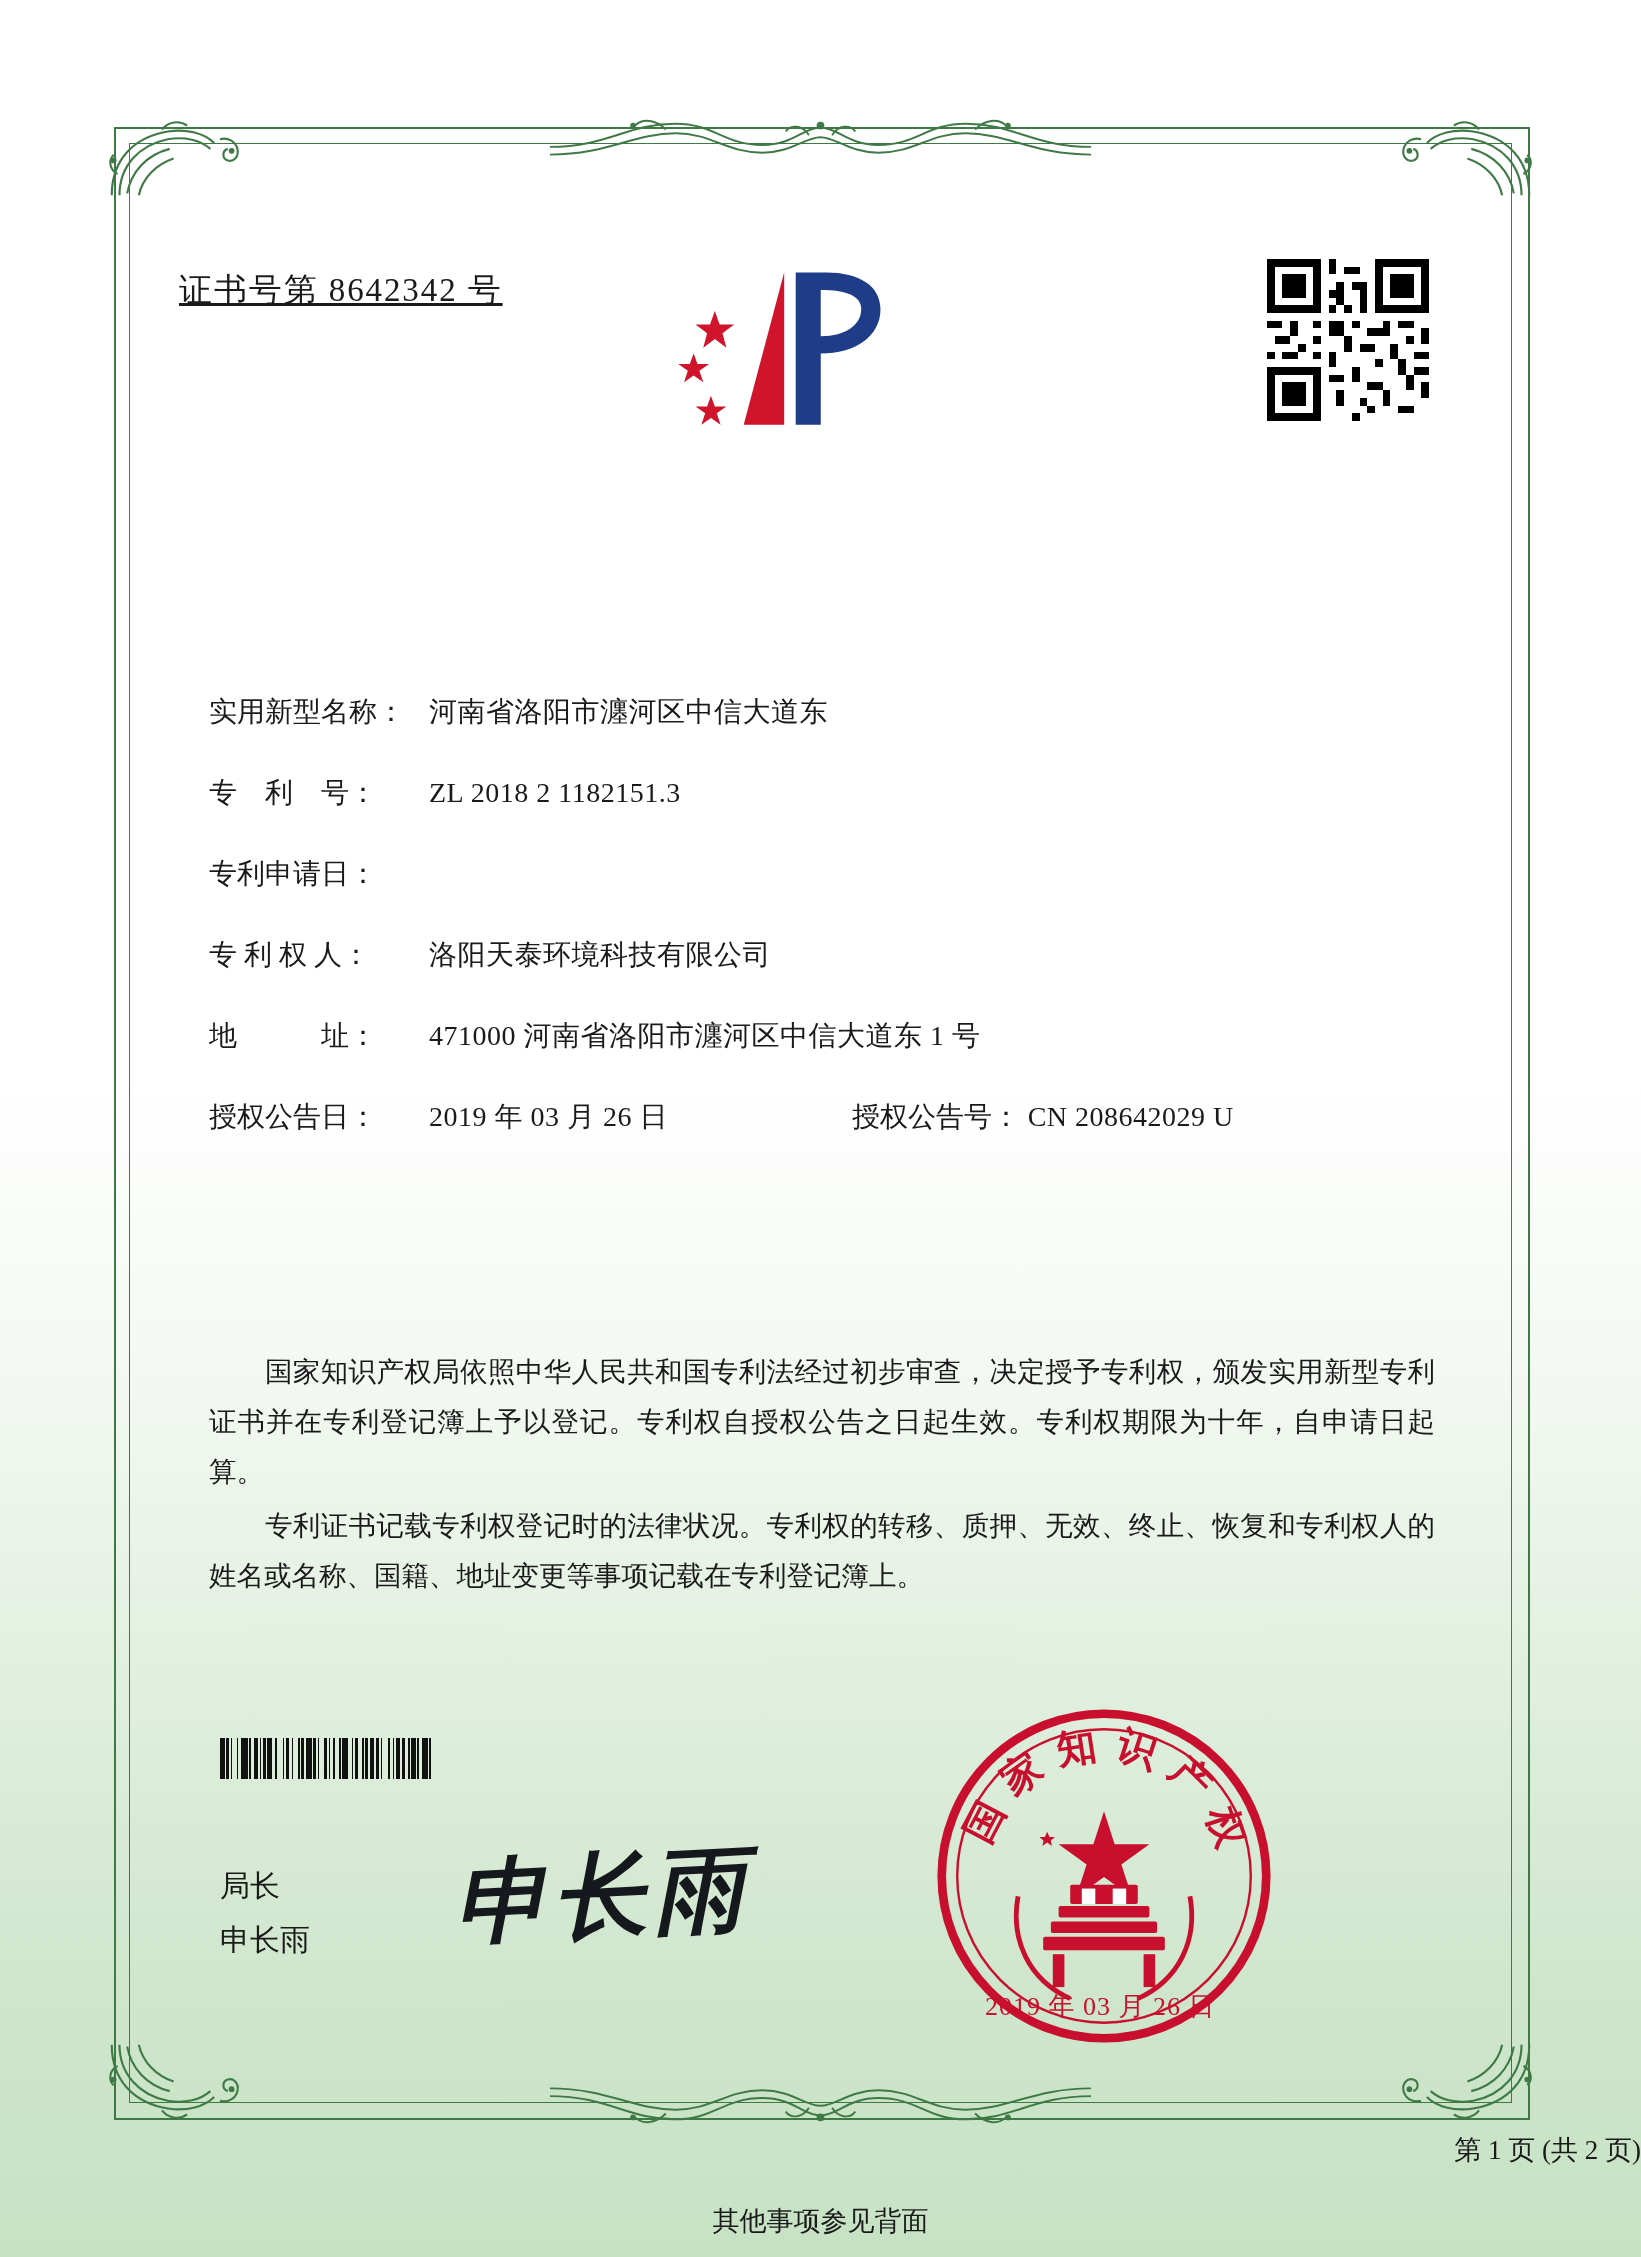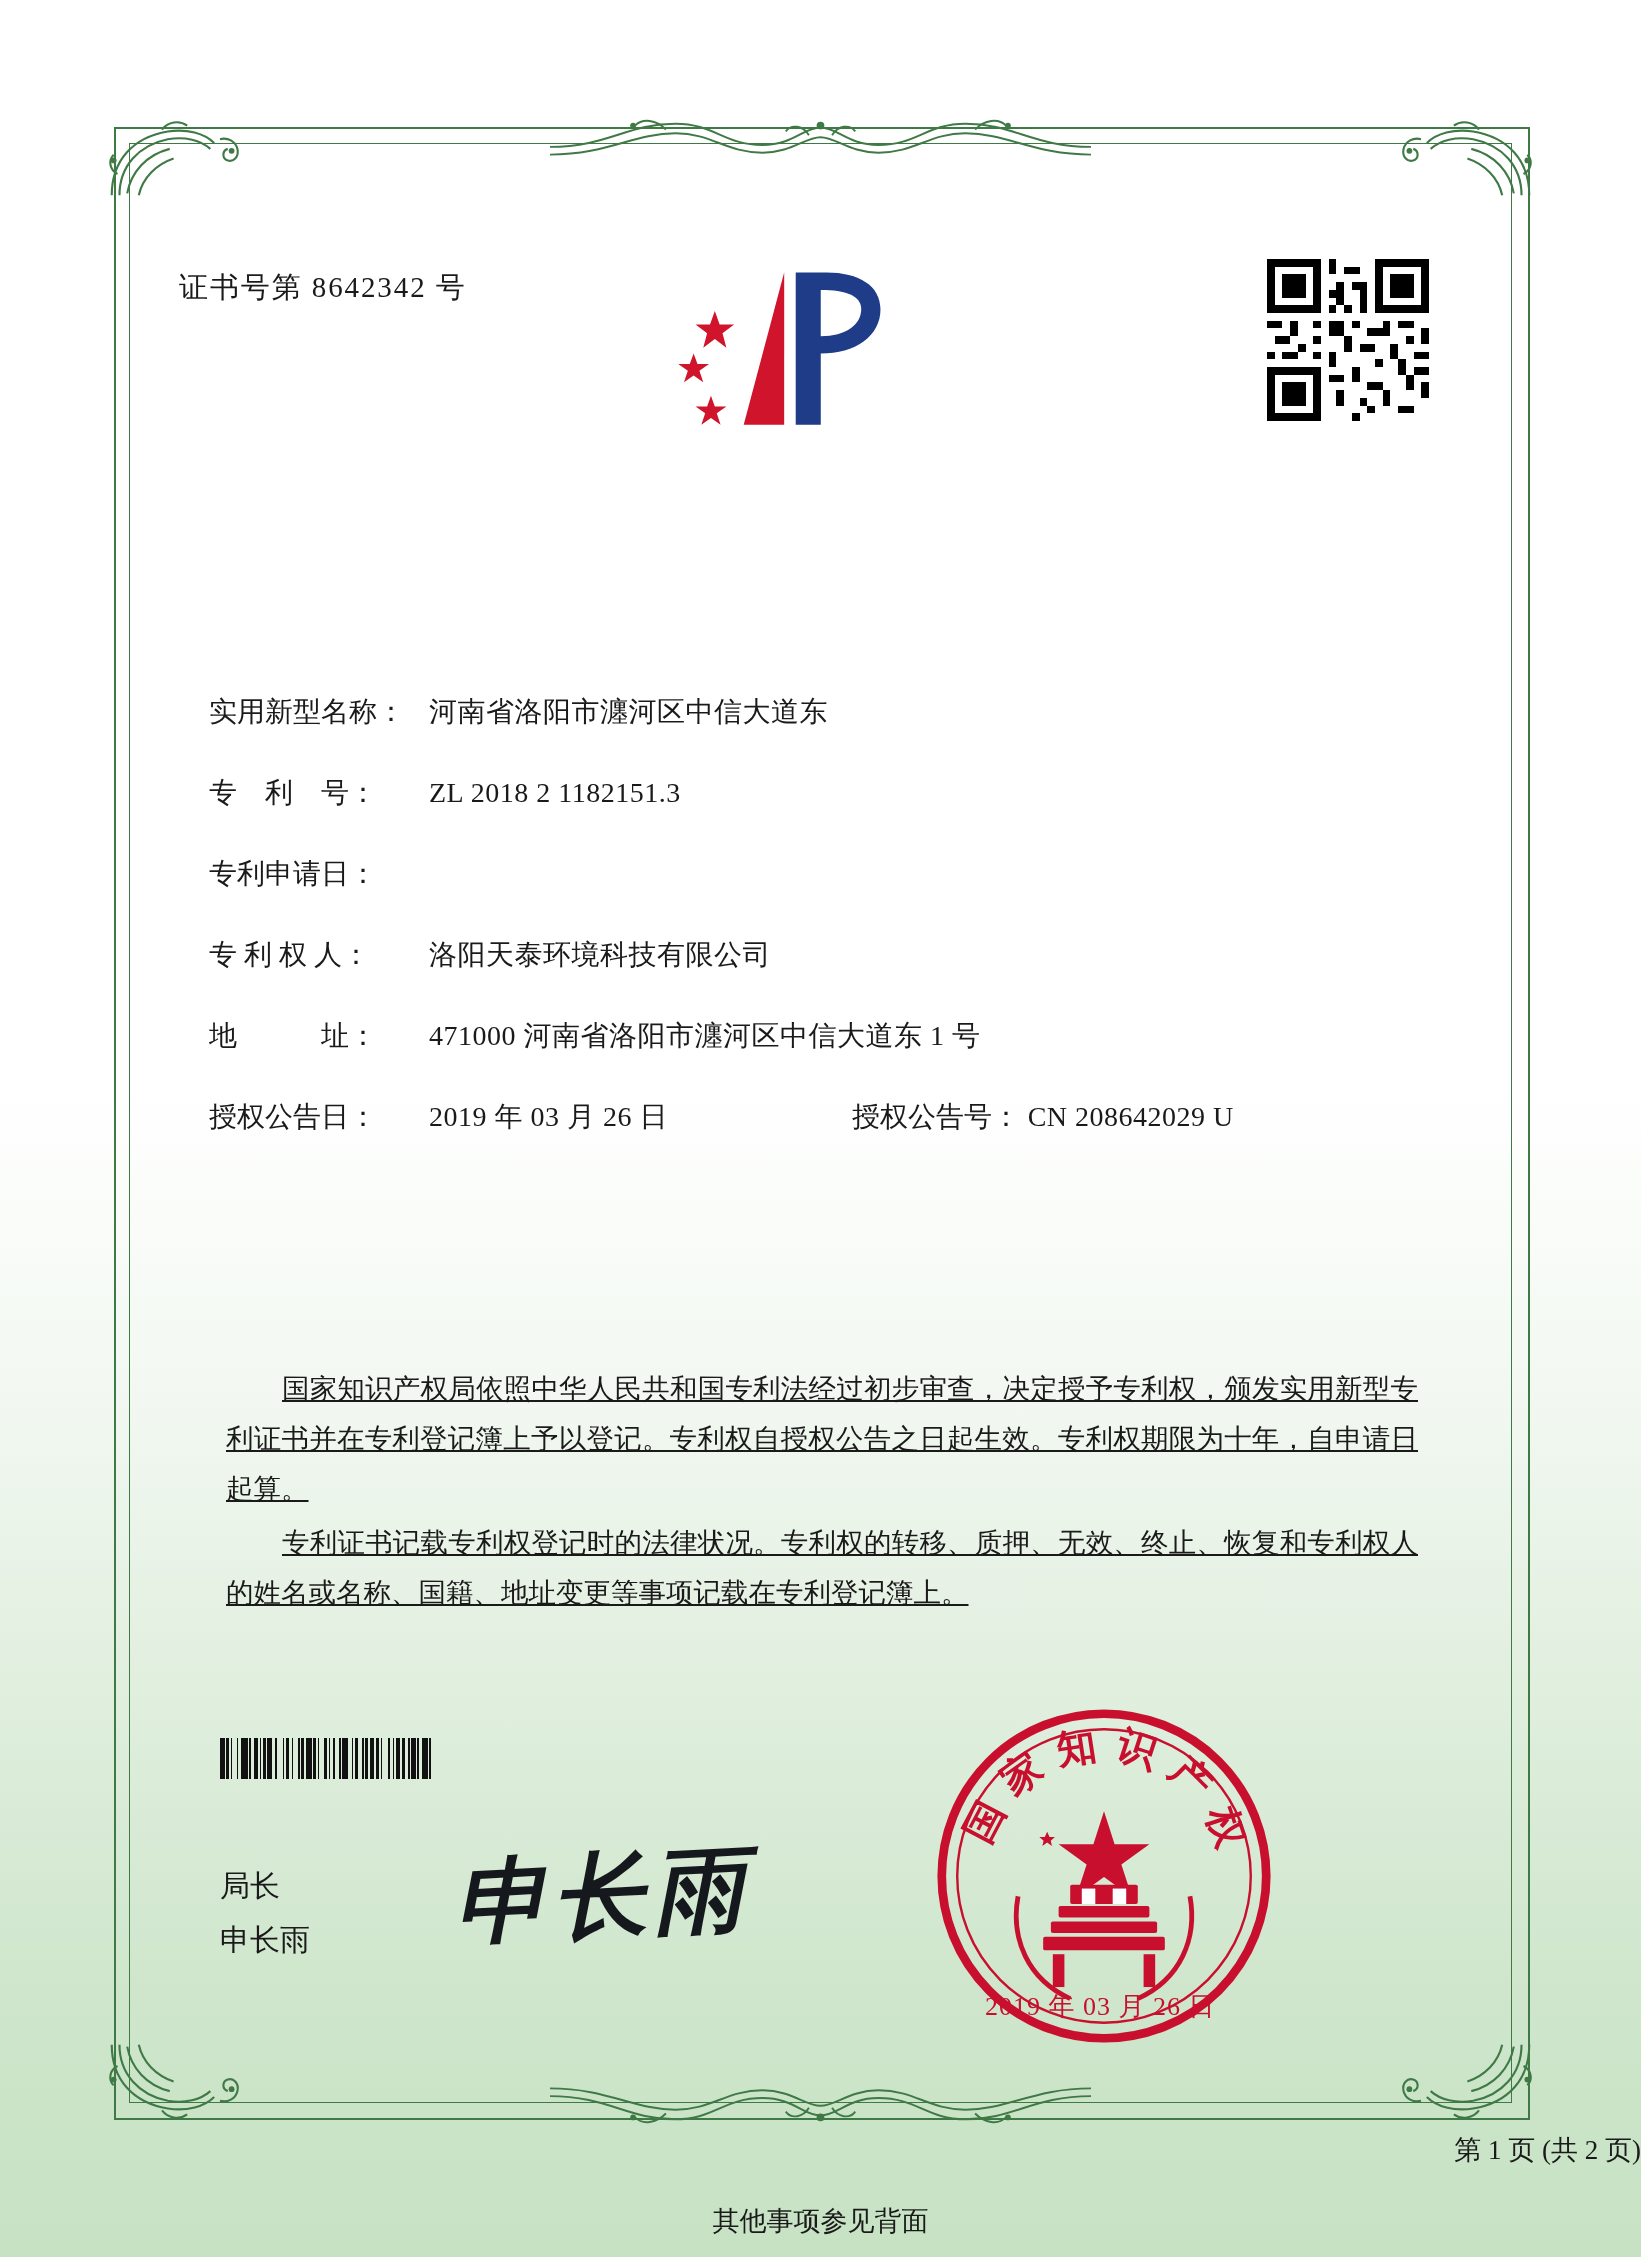--- a/index.html
+++ b/index.html
@@ -61,23 +61,24 @@
     width: 541px; height: 58px;
     color: #3f7a46;
     transform: scaleY(-1);
   }
   .bottom-ornament svg { display:block; width:100%; height:100%; }
 
   
   .cert-no {
     position: absolute;
     left: 179px; top: 268px;
-    font-size: 29px;
+    font-size: 33px;
     letter-spacing: 1.9px;
     font-family: "Liberation Serif", serif;
+    text-decoration: underline;
   }
   .logo {
     position: absolute;
     left: 676px; top: 261px;
     width: 251px; height: 183px;
   }
   .qr {
     position: absolute;
     left: 1267px; top: 259px;
     width: 162px; height: 162px;
@@ -129,21 +130,21 @@
 
   
   .para {
     position: absolute;
     left: 209px;
     width: 1226px;
     font-size: 27.5px;
     line-height: 50px;
     text-align: justify;
   }
-  .para p { margin: 17px; text-indent: 56px; text-decoration: underline; }
+  .para p { margin: 0; text-indent: 56px; }
   .para-1 { top: 1347px; }
   .para-2 { top: 1501px; }
 
   
   .barcode {
     position: absolute;
     left: 220px; top: 1738px;
     width: 406px; height: 41px;
     display: flex;
     align-items: stretch;

